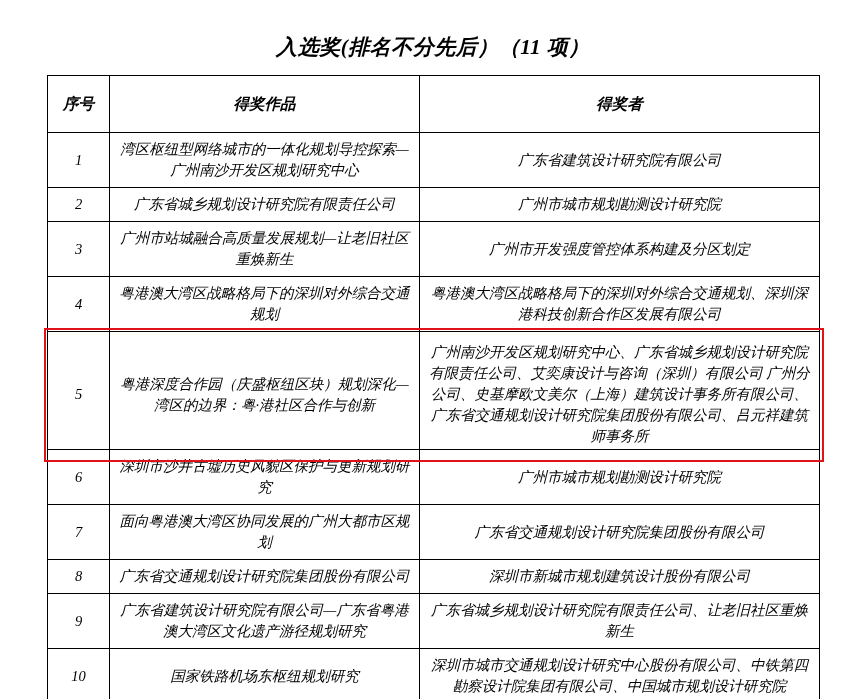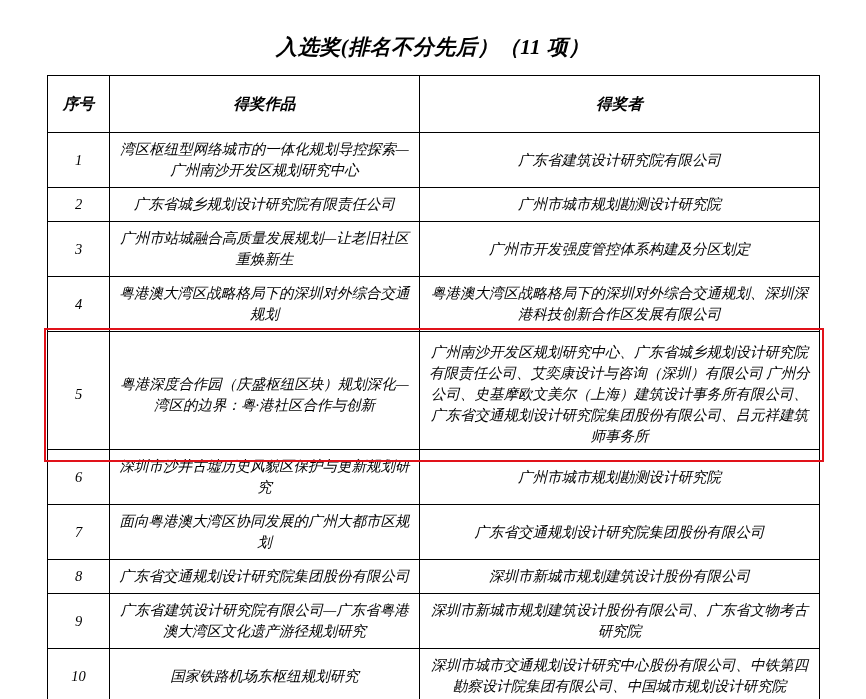--- a/index.html
+++ b/index.html
@@ -130,21 +130,21 @@
           <td class="cell-winner">广东省交通规划设计研究院集团股份有限公司</td>
         </tr>
         <tr>
           <td class="cell-no">8</td>
           <td class="cell-work">广东省交通规划设计研究院集团股份有限公司</td>
           <td class="cell-winner">深圳市新城市规划建筑设计股份有限公司</td>
         </tr>
         <tr>
           <td class="cell-no">9</td>
           <td class="cell-work">广东省建筑设计研究院有限公司—广东省粤港澳大湾区文化遗产游径规划研究</td>
-          <td class="cell-winner">深圳市新城市规划建筑设计股份有限公司、广东省文物考古研究院</td>
+          <td class="cell-winner">广东省城乡规划设计研究院有限责任公司、让老旧社区重焕新生</td>
         </tr>
         <tr>
           <td class="cell-no">10</td>
           <td class="cell-work">国家铁路机场东枢纽规划研究</td>
           <td class="cell-winner">深圳市城市交通规划设计研究中心股份有限公司、中铁第四勘察设计院集团有限公司、中国城市规划设计研究院</td>
         </tr>
 
       </tbody>
     </table>
   </div>

